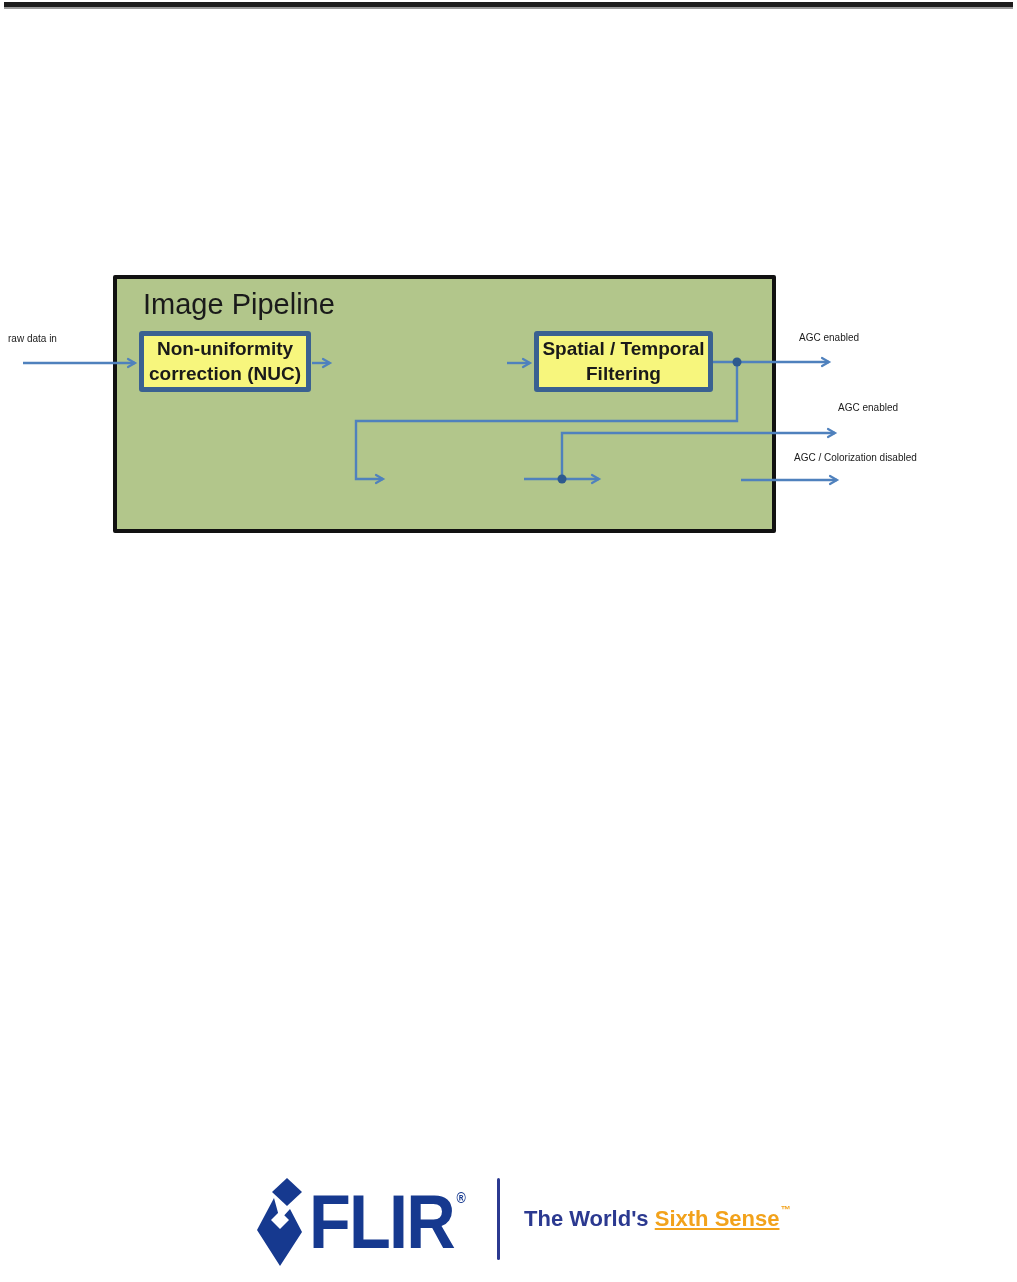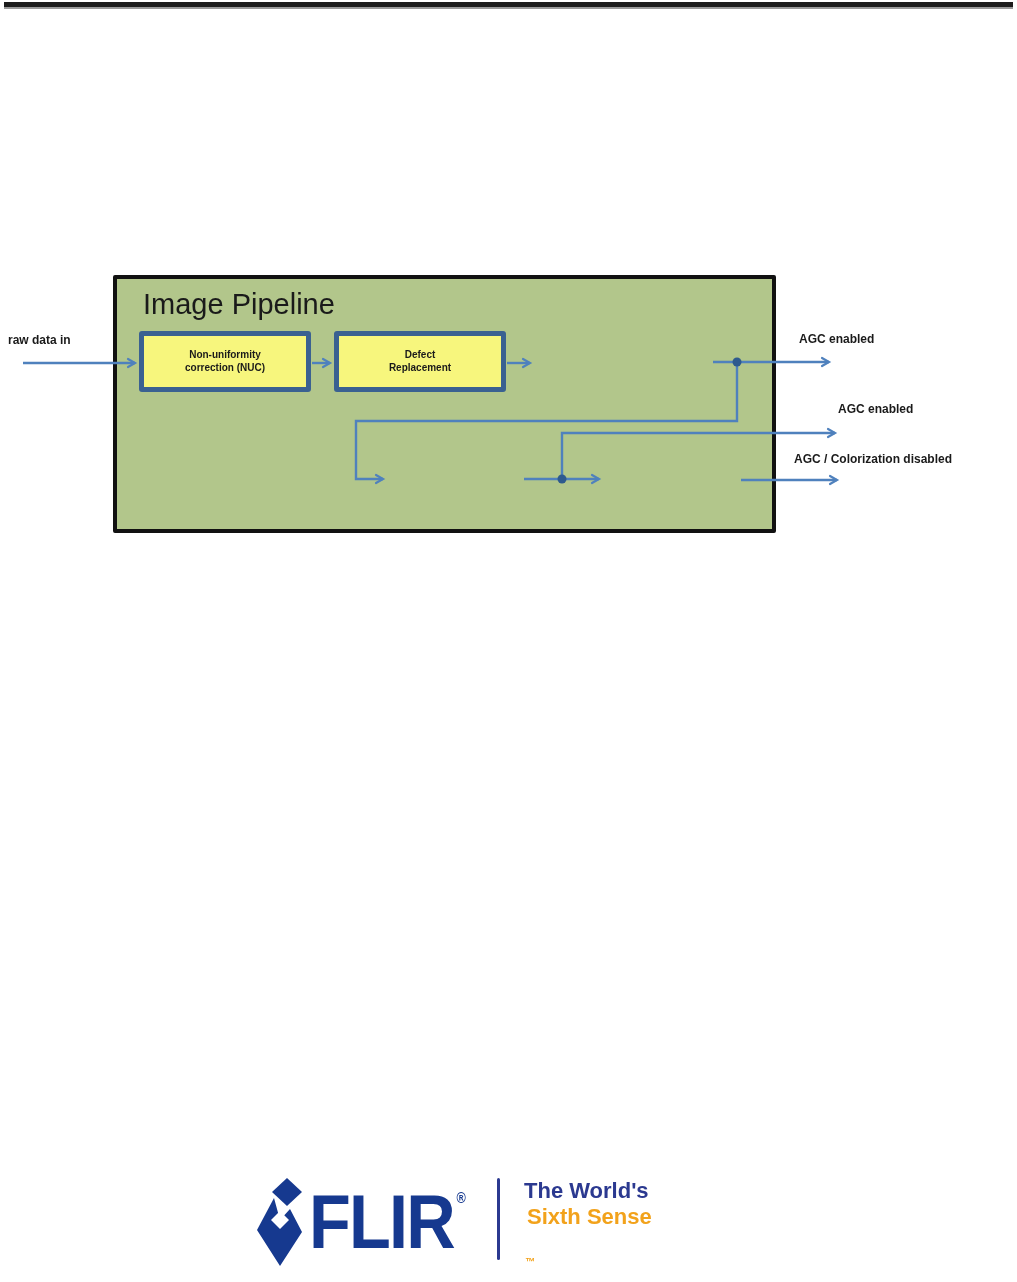--- a/index.html
+++ b/index.html
@@ -55,21 +55,21 @@
   .node {
     position: absolute;
     box-sizing: border-box;
     background: var(--node-fill, #f7f67d);
     border: 5px solid var(--node-border, #3a6191);
     border-radius: 3px;
     display: flex;
     align-items: center;
     justify-content: center;
     text-align: center;
-    font-size: 10px;
+    font-size: 19px;
     line-height: 1.28;
     font-weight: 700;
     color: var(--text-dark, #1a1a1a);
     white-space: pre-line;
   }
   .node-nuc      { left: 139px; top: 331px; width: 172px; height: 61px; }
   .node-defect   { left: 334px; top: 331px; width: 172px; height: 61px; }
   .node-spatial  { left: 534px; top: 331px; width: 179px; height: 61px; }
   .node-agc      { left: 387px; top: 449px; width: 136px; height: 61px; }
   .node-colorize { left: 603px; top: 449px; width: 137px; height: 61px; }
@@ -94,22 +94,22 @@
     stroke-linejoin: miter;
   }
   .junction {
     fill: var(--junction, #2e5a8e);
     stroke: none;
   }
 
   
   .flow-label {
     position: absolute;
-    font-size: 12px;
-    font-weight: 700;
+    font-size: 10px;
+    font-weight: 400;
     color: var(--text-dark, #1a1a1a);
     white-space: nowrap;
   }
   .label-raw          { left: 8px;   top: 333px; }
   .label-disabled     { left: 799px; top: 332px; }
   .label-enabled      { left: 838px; top: 402px; }
   .label-colorization { left: 794px; top: 452px; }
 
   
   .flir-emblem {
@@ -157,24 +157,23 @@
   .tagline {
     position: absolute;
     left: 524px;
     top: 1178px;
     height: 82px;
     display: flex;
     align-items: center;
     font-size: 22px;
     font-weight: 700;
     white-space: pre;
-    flex-direction: column;
   }
   .tagline-prefix    { color: var(--tagline-blue, #2b3990); }
-  .tagline-highlight { color: var(--tagline-orange, #f2a21b); }
+  .tagline-highlight { color: var(--tagline-orange, #f2a21b); text-decoration: underline; }
   .tagline-tm {
     font-size: 10px;
     font-weight: 700;
     color: var(--tagline-orange, #f2a21b);
     align-self: flex-start;
     margin-top: 26px;
     margin-left: 1px;
   }
 </style>
 </head>
@@ -183,22 +182,22 @@
 <div class="stage">
 
   <div class="top-rule"></div>
 
   <div class="pipeline-panel">
     <div class="diagram-title">Image Pipeline</div>
   </div>
 
   <div class="node node-nuc">Non-uniformity
 correction (NUC)</div>
-  <div class="node node-defect">Defect
-Replacement</div>
+  <div class="node node-spatial">Spatial / Temporal
+Filtering</div>
 
   <svg class="connector-layer" width="1017" height="1282" viewBox="0 0 1017 1282">
     <defs>
       <marker id="ah" markerUnits="userSpaceOnUse" markerWidth="12" markerHeight="12" refX="9" refY="6" orient="auto">
         <path class="arrowhead" d="M2,2 L9,6 L2,10"></path>
       </marker>
     </defs>
 
     <path class="conn" d="M23,363 H135" marker-end="url(#ah)"></path>
     <path class="conn" d="M312,363 H330" marker-end="url(#ah)"></path>

